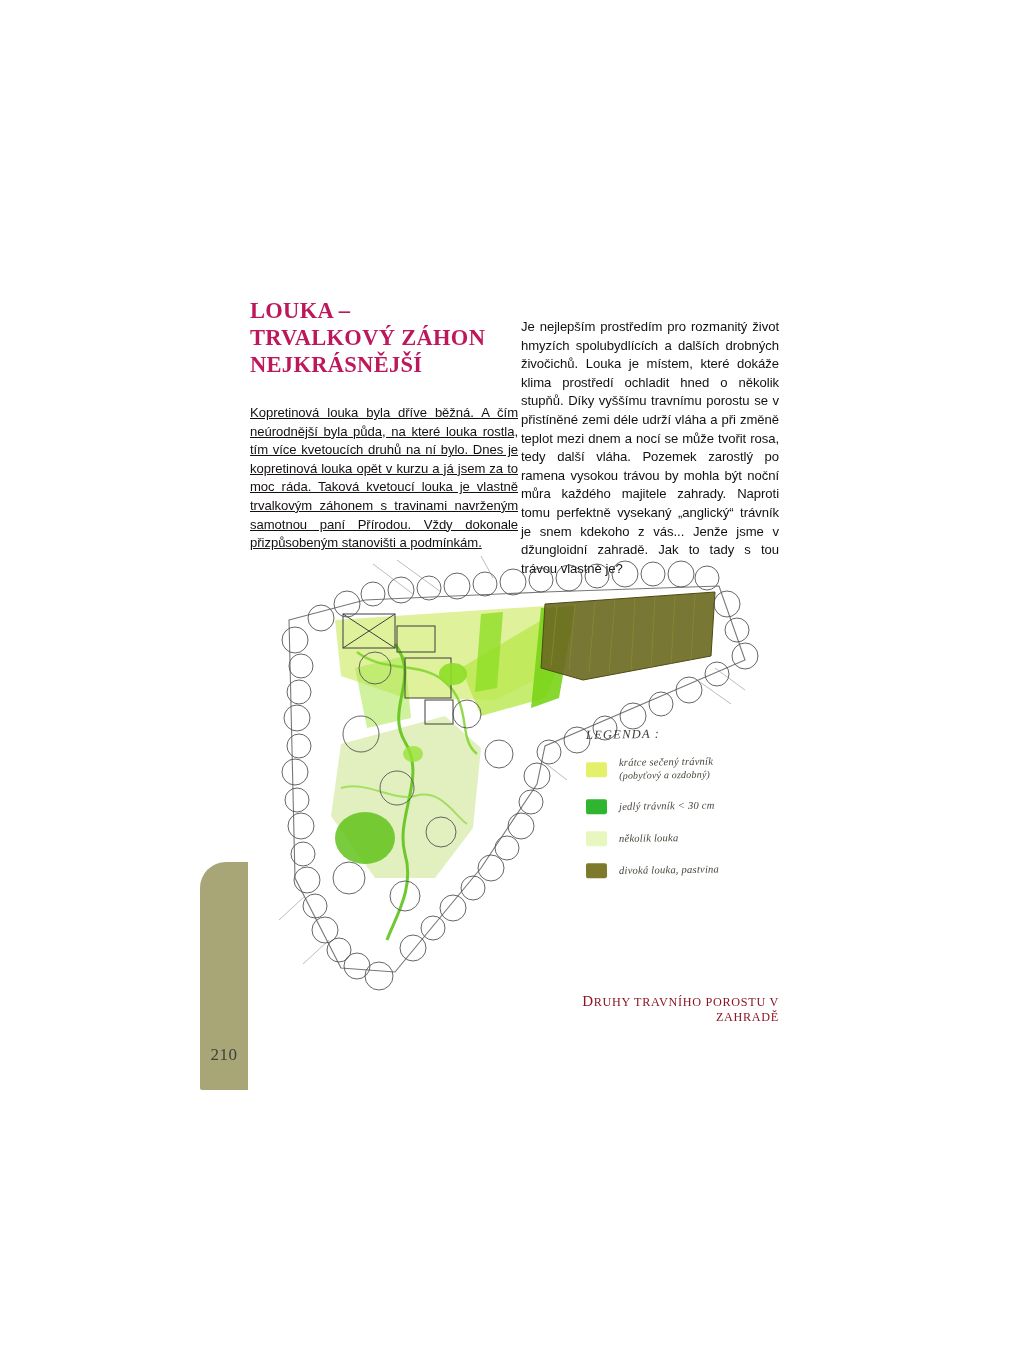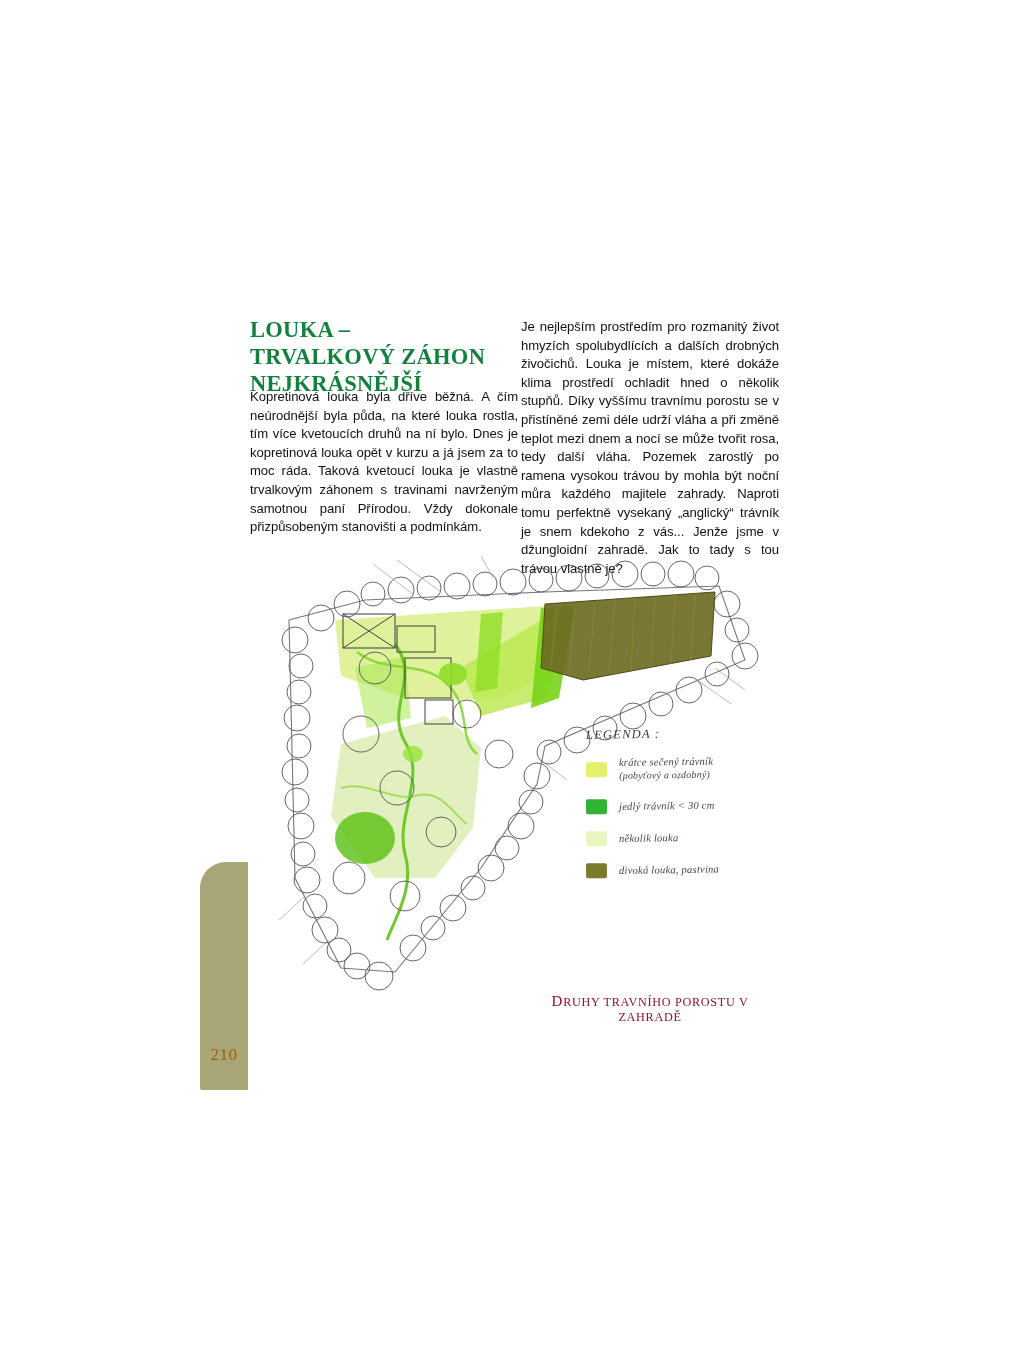--- a/index.html
+++ b/index.html
@@ -26,69 +26,70 @@
     background: #a8a577;
     border-top-left-radius: 26px;
     border-bottom-left-radius: 2px;
   }
   .folio-number {
     position: absolute;
     left: 200px;
     top: 1045px;
     width: 48px;
     text-align: center;
-    color: #a16207;
+    color: #404040;
     font-size: 17px;
     font-family: "Liberation Serif", serif;
     letter-spacing: 0.5px;
   }
 
   
   .headline {
     position: absolute;
     left: 250px;
-    top: 316px;
+    top: 297px;
     width: 250px;
-    color: #15803d;
+    color: #be185d;
     font-family: "Liberation Serif", serif;
     font-size: 22.5px;
     line-height: 27px;
     font-weight: bold;
     letter-spacing: 0.3px;
   }
   .headline div { white-space: nowrap; }
 
   
   .col {
     position: absolute;
     font-size: 13.1px;
     line-height: 18.6px;
     color: #14100f;
     text-align: justify;
     letter-spacing: -0.05px;
   }
   .col-left {
     left: 250px;
-    top: 388px;
+    top: 404px;
     width: 268px;
+    text-decoration: underline;
   }
   .col-right {
     left: 521px;
     top: 318px;
     width: 258px;
   }
   .col p { margin: 0; }
 
   
   .caption {
     position: absolute;
     left: 521px;
     top: 993px;
     width: 258px;
-    text-align: center;
+    text-align: right;
     color: #8c1425;
     font-family: "Liberation Serif", serif;
     font-size: 12.2px;
     letter-spacing: 0.7px;
   }
   .caption .dropcap { font-size: 15px; }
 
   
   .illustration {
     position: absolute;

